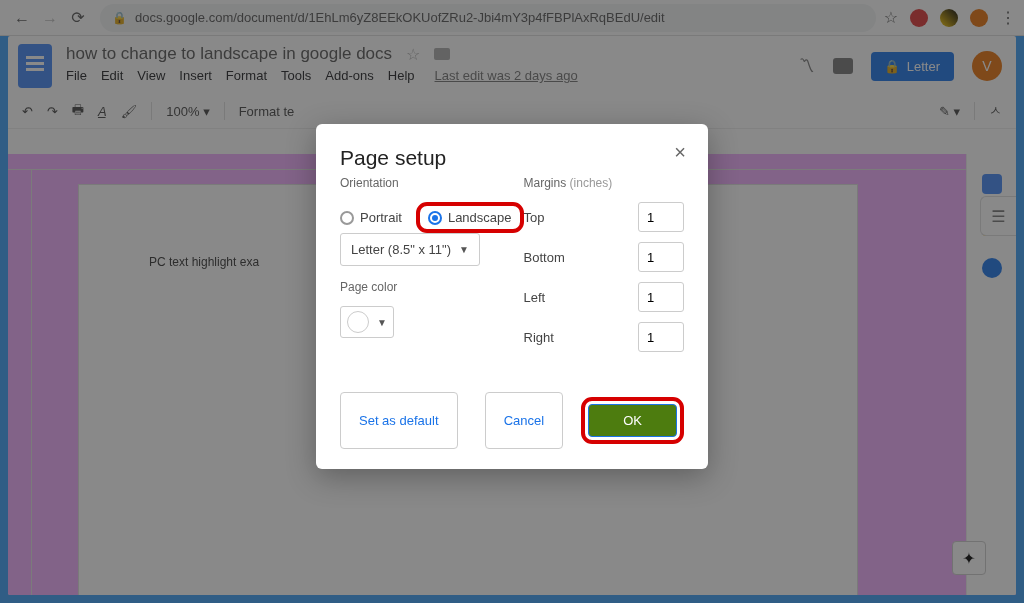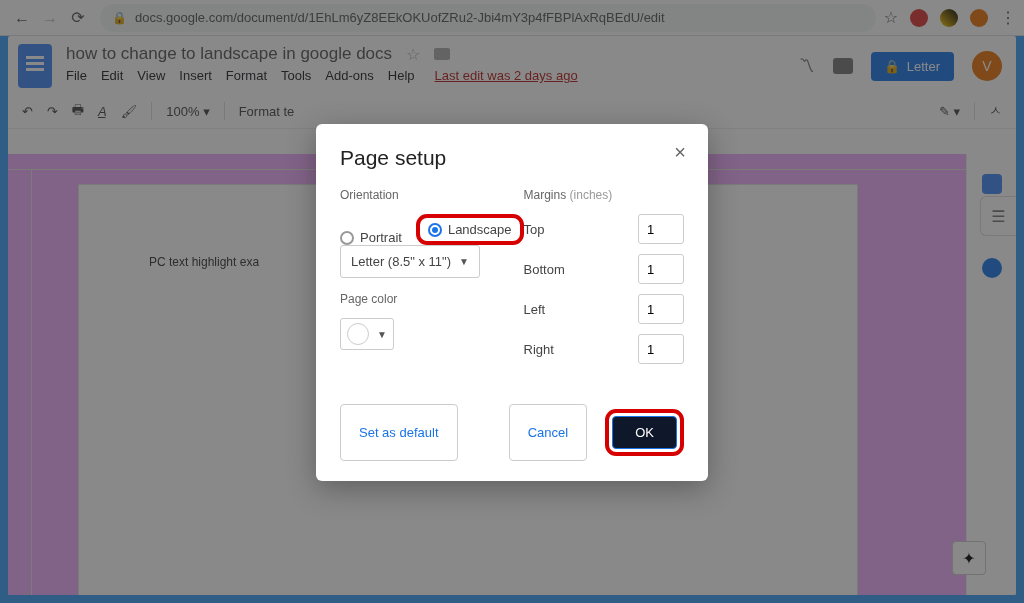--- a/index.html
+++ b/index.html
@@ -17,21 +17,21 @@
   
   .app { position:absolute; top:36px; left:8px; right:8px; bottom:8px; background:#fff; border-radius:2px; overflow:hidden; }
   .app-header { display:flex; padding:8px 14px 0 10px; }
   .doc-icon { width:34px; height:44px; background:#4285f4; border-radius:4px; position:relative; margin-right:14px; }
   .doc-icon::before { content:""; position:absolute; left:8px; right:8px; top:12px; height:3px; background:#fff; box-shadow:0 6px 0 #fff, 0 12px 0 #fff; }
   .title-row { display:flex; align-items:center; gap:14px; }
   .doc-title { font-size:17px; color:#555; }
   .star { color:#aaa; }
   .folder { width:16px; height:12px; background:#aaa; border-radius:2px; }
   .menu-row { display:flex; gap:14px; font-size:13px; color:#202124; margin-top:4px; }
-  .menu-row .lastedit { color:#b91c1c; text-decoration:underline; margin-left:6px; }
+  .menu-row .lastedit { color:#737373; text-decoration:underline; margin-left:6px; }
   .header-right { margin-left:auto; display:flex; align-items:center; gap:18px; }
   .share-btn { background:#1a73e8; color:#fff; font-size:13px; padding:7px 14px; border-radius:4px; display:flex; align-items:center; gap:6px; }
   .avatar { width:30px; height:30px; border-radius:50%; background:#e8710a; color:#fff; display:flex; align-items:center; justify-content:center; font-size:14px; }
 
   .toolbar { display:flex; align-items:center; gap:14px; padding:6px 14px; border-bottom:1px solid #eee; font-size:13px; color:#444; margin-top:6px; }
   .tb-sep { width:1px; height:18px; background:#ddd; }
 
   .canvas-area { position:absolute; top:118px; left:0; right:0; bottom:0; background:#f0abfc; }
   .ruler { height:16px; border-bottom:1px solid #e0e0e0; font-size:9px; color:#888; position:relative; }
   .vruler { position:absolute; left:8px; top:16px; bottom:0; width:16px; border-right:1px solid #e0e0e0; font-size:9px; color:#888; }
@@ -42,42 +42,42 @@
   .explore { position:absolute; right:30px; bottom:20px; width:34px; height:34px; background:#fff; border:1px solid #ccc; border-radius:4px; display:flex; align-items:center; justify-content:center; }
 
   .side-panel { position:absolute; right:0; top:118px; width:50px; bottom:0; background:#fff; border-left:1px solid #eee; display:flex; flex-direction:column; align-items:center; gap:22px; padding-top:20px; }
   .sp-ic { width:20px; height:20px; border-radius:4px; }
 
   
   .overlay { position:absolute; inset:0; background:rgba(40,40,40,0.55); }
 
   
   .dialog { position:absolute; left:316px; top:124px; width:392px; background:#fff; border-radius:6px; box-shadow:0 8px 30px rgba(0,0,0,0.3); padding:22px 24px 20px 24px; font-size:13px; color:#444; }
-  .dialog h2 { font-size:21px; font-weight:400; color:#222; margin-bottom:18px; }
+  .dialog h2 { font-size:21px; font-weight:400; color:#222; margin-bottom:6px; }
   .close-x { position:absolute; top:16px; right:16px; font-size:20px; color:#666; cursor:pointer; width:24px; height:24px; display:flex; align-items:center; justify-content:center; }
   .cols { display:flex; }
   .col { flex:1; }
   .label { font-size:12px; color:#666; margin-bottom:12px; margin-top:14px; }
   .label.first { margin-top:0; }
   .unit { color:#999; }
-  .radio-row { display:flex; gap:14px; align-items:flex-end; }
+  .radio-row { display:flex; gap:14px; align-items:center; }
   .radio { width:14px; height:14px; border:2px solid #999; border-radius:50%; position:relative; display:inline-block; }
   .radio.sel { border-color:#1a73e8; }
   .radio.sel::after { content:""; position:absolute; inset:2px; background:#1a73e8; border-radius:50%; }
   .opt { display:flex; align-items:center; gap:6px; font-size:13px; }
   .highlight-box { border:4px solid #d60000; padding:4px 8px; border-radius:11px; }
   .select-box { border:1px solid #ccc; border-radius:3px; padding:8px 10px; display:flex; align-items:center; gap:8px; font-size:13px; width:fit-content; }
   .caret { font-size:10px; color:#555; }
   .color-chip { width:22px; height:22px; border:1px solid #ccc; border-radius:50%; background:#fff; }
   .margin-row { display:flex; align-items:center; justify-content:space-between; margin:10px 0; }
   .margin-row input { width:46px; height:30px; border:1px solid #ccc; border-radius:3px; text-align:left; padding:0 8px; font-size:13px; }
   .btn-row { display:flex; justify-content:space-between; align-items:center; margin-top:30px; }
   .btn { padding:20px 18px; border:1px solid #ccc; border-radius:4px; font-size:13px; background:#fff; cursor:pointer; }
   .btn.link { color:#1a73e8; }
-  .btn.primary { background:#0f172a; color:#fff; border-color:#1a73e8; padding:8px 22px; }
+  .btn.primary { background:#4d7c0f; color:#fff; border-color:#1a73e8; padding:8px 34px; }
   .right-btns { display:flex; gap:18px; align-items:center; }
 </style>
 </head>
 <body>
 
 <div class="browser-bar">
   <div class="nav-btn">←</div>
   <div class="nav-btn disabled">→</div>
   <div class="nav-btn">⟳</div>
   <div class="url-box">

